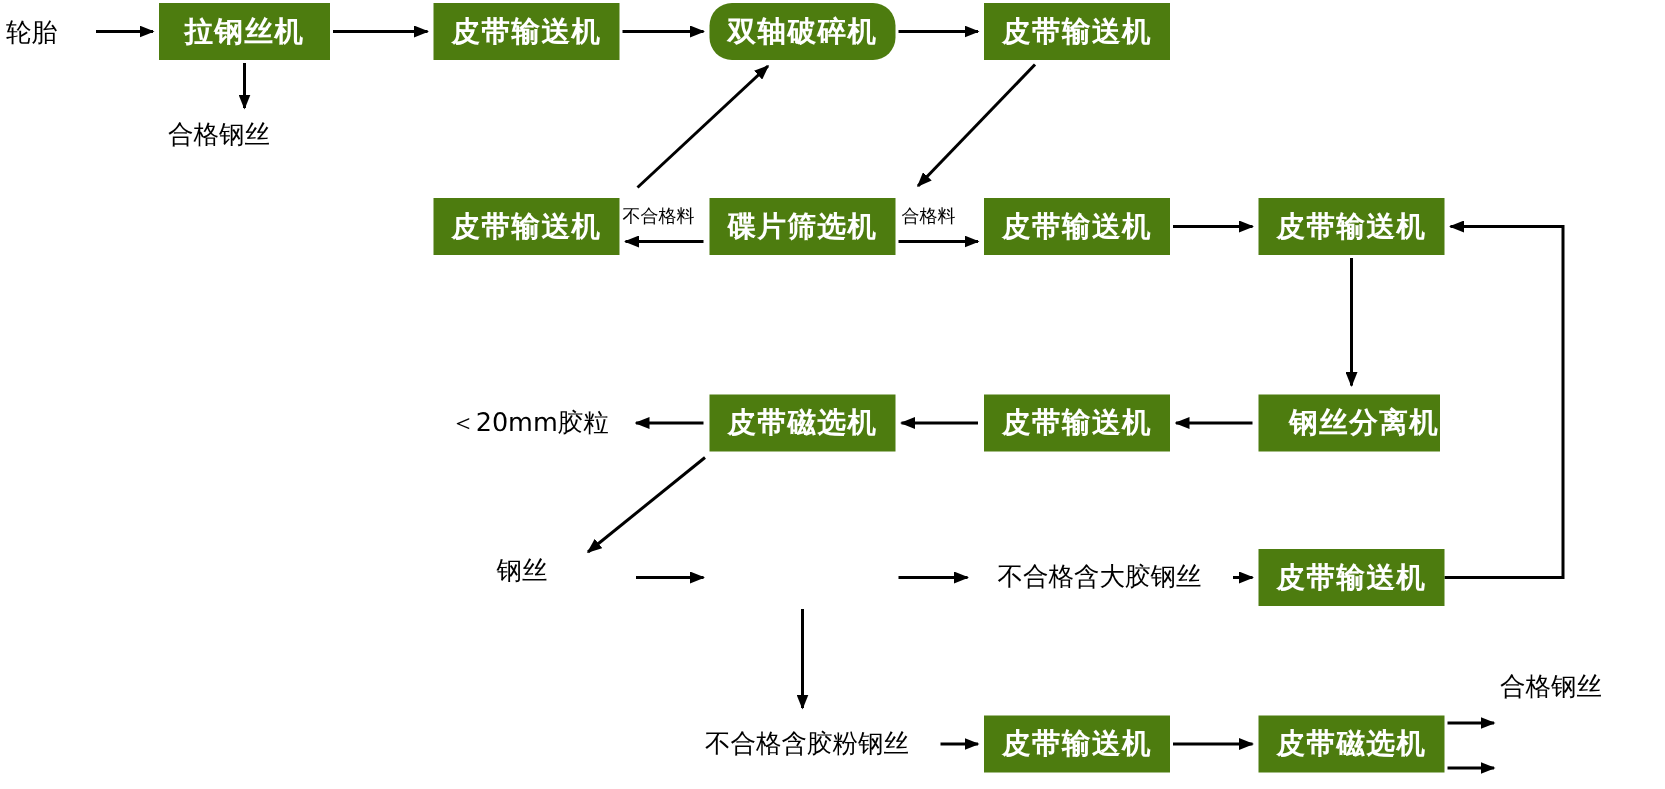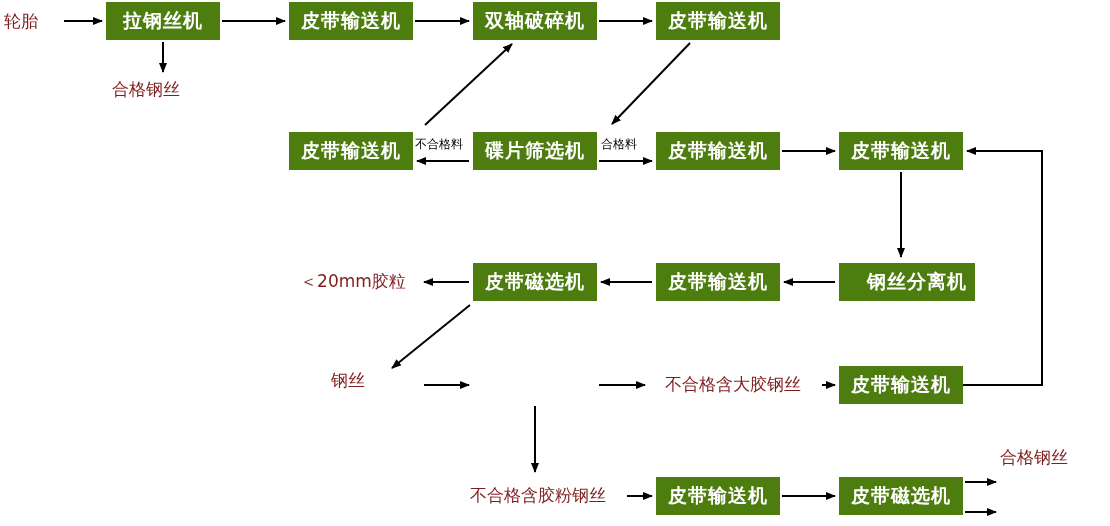--- a/index.html
+++ b/index.html
@@ -19,21 +19,21 @@
     font-size:19px;
     letter-spacing:1px;
     display:flex;
     align-items:center;
     justify-content:center;
     box-sizing:border-box;
     white-space:nowrap;
   }
   .plain{
     position:absolute;
-    color:#7f1d1d;
+    color:#000000;
     font-size:17px;
     display:flex;
     align-items:center;
     box-sizing:border-box;
     white-space:nowrap;
   }
   .plain.center{justify-content:center;}
   .label-small{
     position:absolute;
     color:#000000;
@@ -106,33 +106,33 @@
   </svg>
 
   <div class="plain" style="left:4px;top:8px;width:58px;height:26px;">轮胎</div>
 
   <div class="node" style="left:106px;top:2px;width:114px;height:38px;">拉钢丝机</div>
 
   <div class="plain" style="left:112px;top:76px;width:100px;height:26px;">合格钢丝</div>
 
   <div class="node" style="left:289px;top:2px;width:124px;height:38px;">皮带输送机</div>
 
-  <div class="node" style="left:473px;top:2px;width:124px;height:38px;">双轴破碎机</div>
+  <div class="node" style="left:473px;top:2px;width:124px;height:38px;border-radius:15px;">双轴破碎机</div>
 
   <div class="node" style="left:656px;top:2px;width:124px;height:38px;">皮带输送机</div>
 
   <div class="node" style="left:289px;top:132px;width:124px;height:38px;">皮带输送机</div>
 
   <div class="node" style="left:473px;top:132px;width:124px;height:38px;">碟片筛选机</div>
 
   <div class="node" style="left:656px;top:132px;width:124px;height:38px;">皮带输送机</div>
 
   <div class="node" style="left:839px;top:132px;width:124px;height:38px;">皮带输送机</div>
 
-  <div class="node" style="left:839px;top:263px;width:136px;height:38px;padding-left:20px;">钢丝分离机</div>
+  <div class="node" style="left:839px;top:263px;width:121px;height:38px;padding-left:20px;">钢丝分离机</div>
 
   <div class="node" style="left:656px;top:263px;width:124px;height:38px;">皮带输送机</div>
 
   <div class="node" style="left:473px;top:263px;width:124px;height:38px;">皮带磁选机</div>
 
   <div class="plain center" style="left:288px;top:265px;width:130px;height:32px;">＜20mm胶粒</div>
 
   <div class="plain center" style="left:322px;top:367px;width:52px;height:26px;">钢丝</div>
 
 

